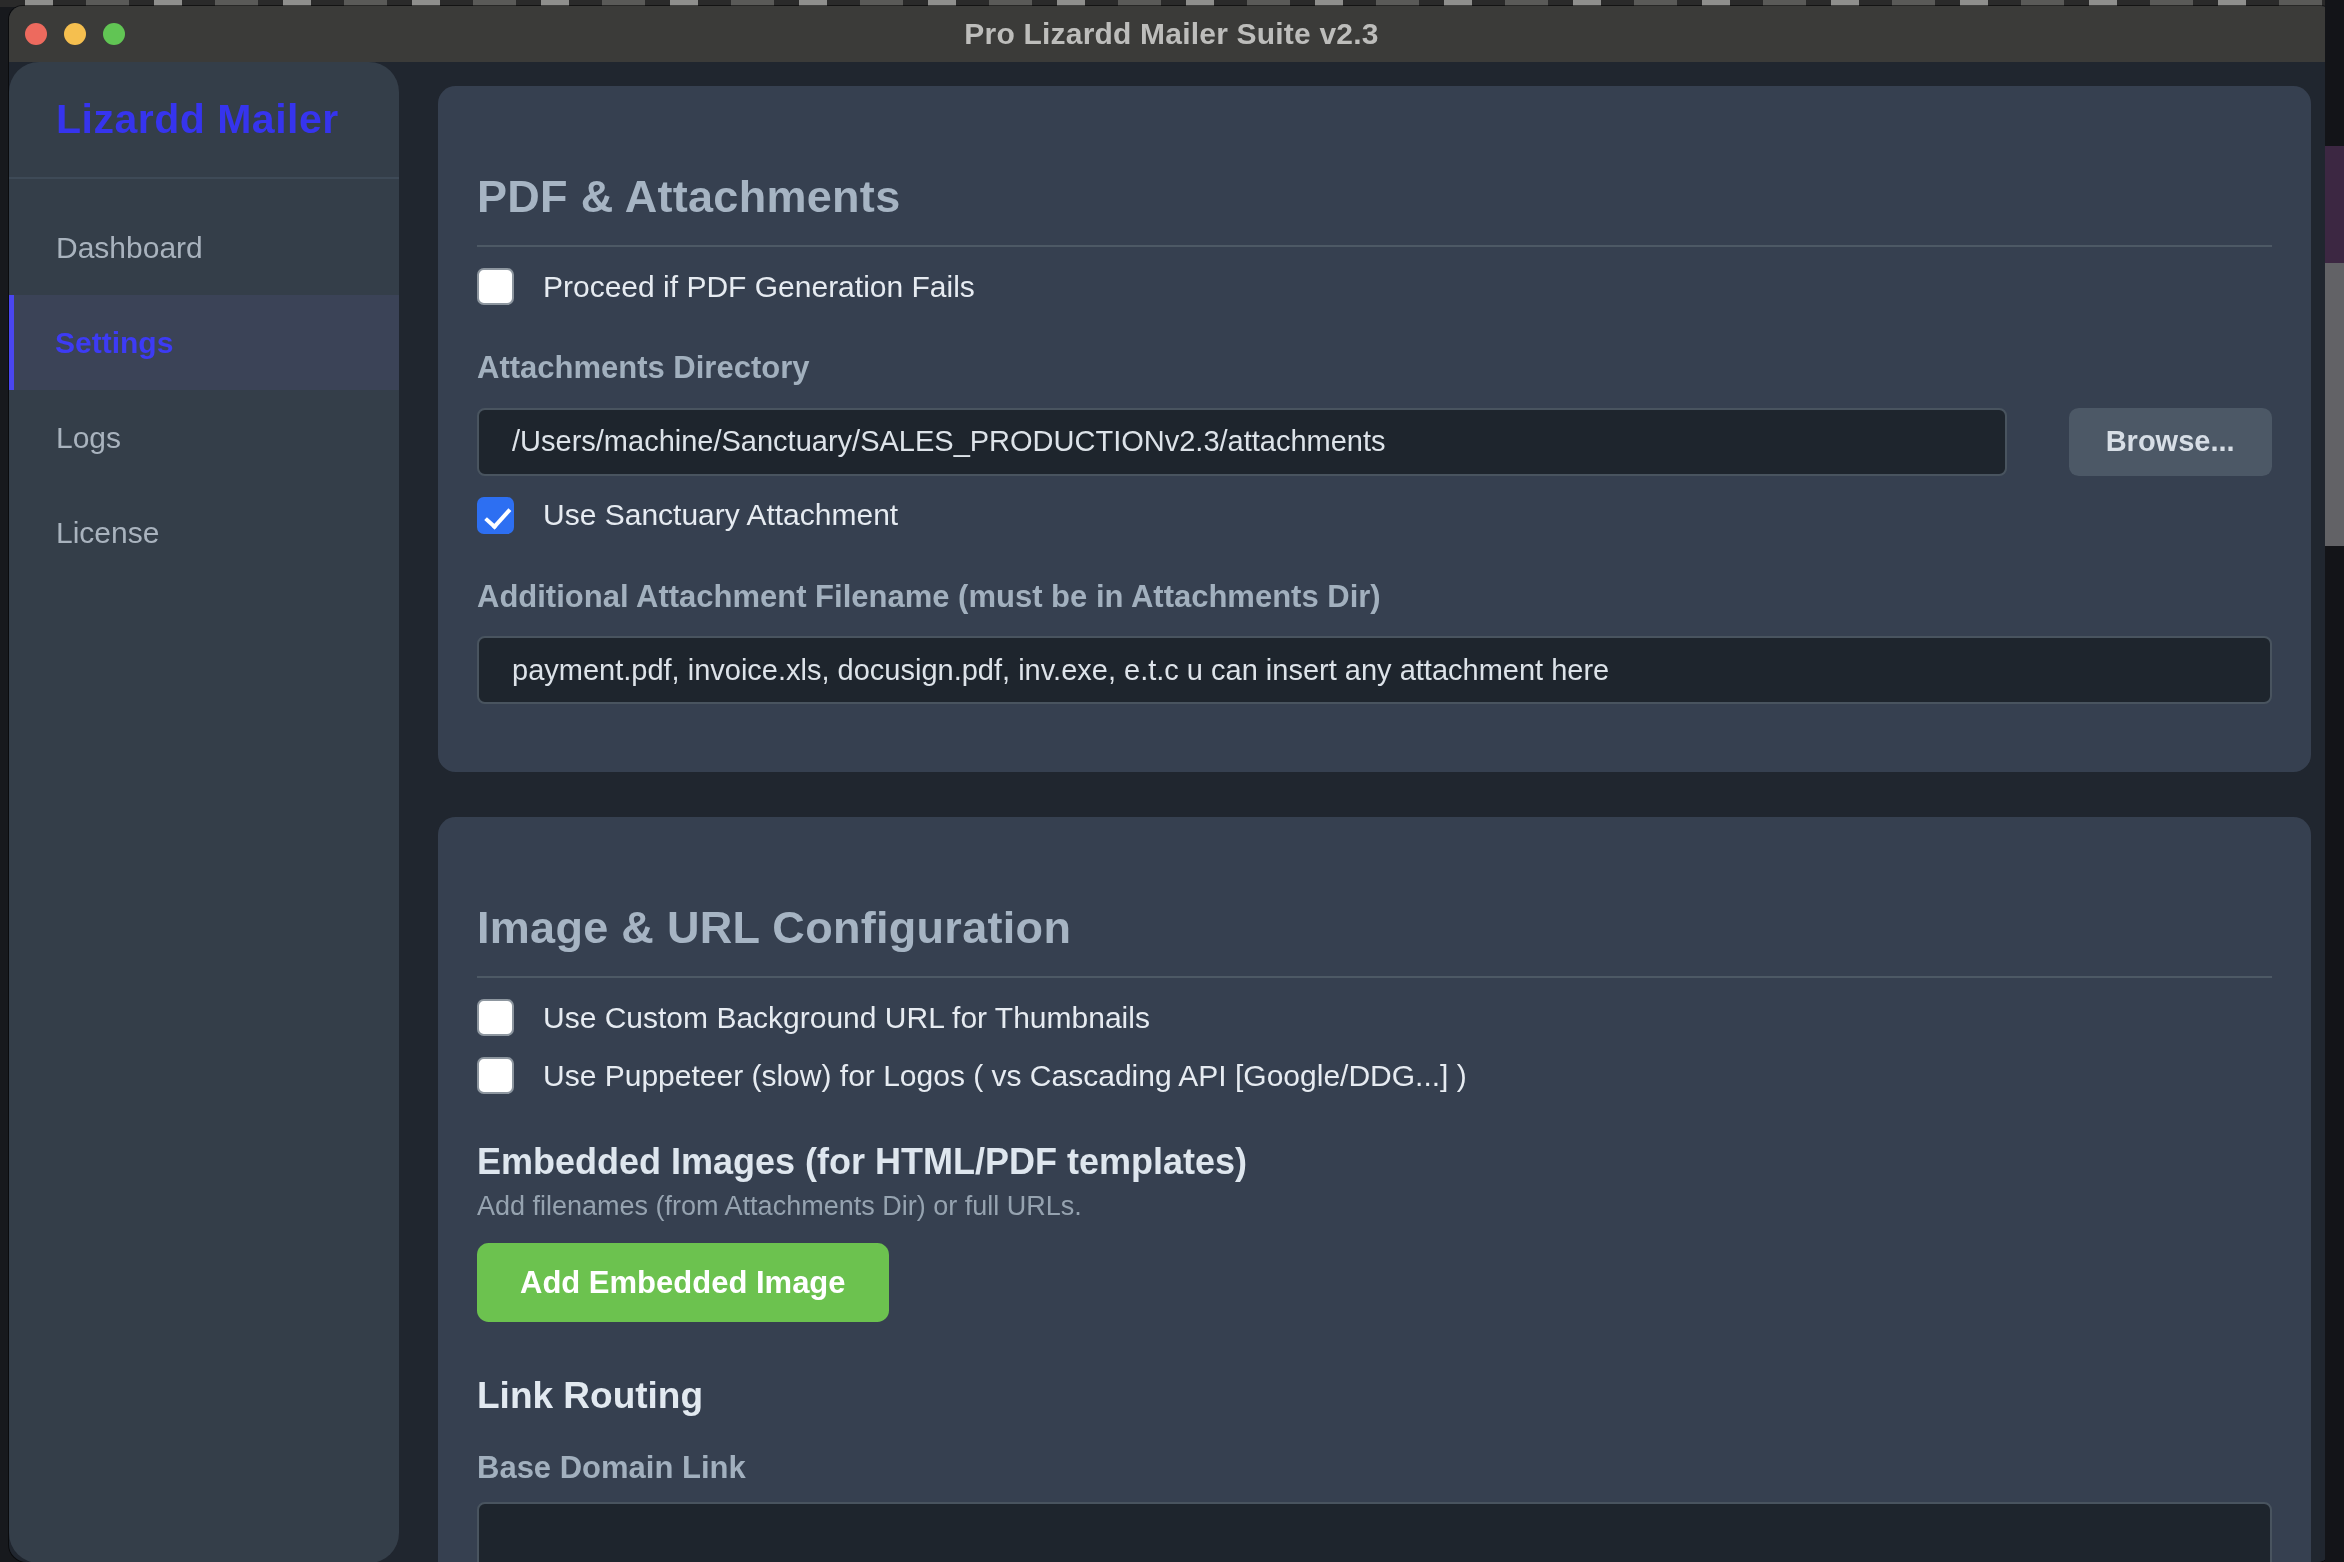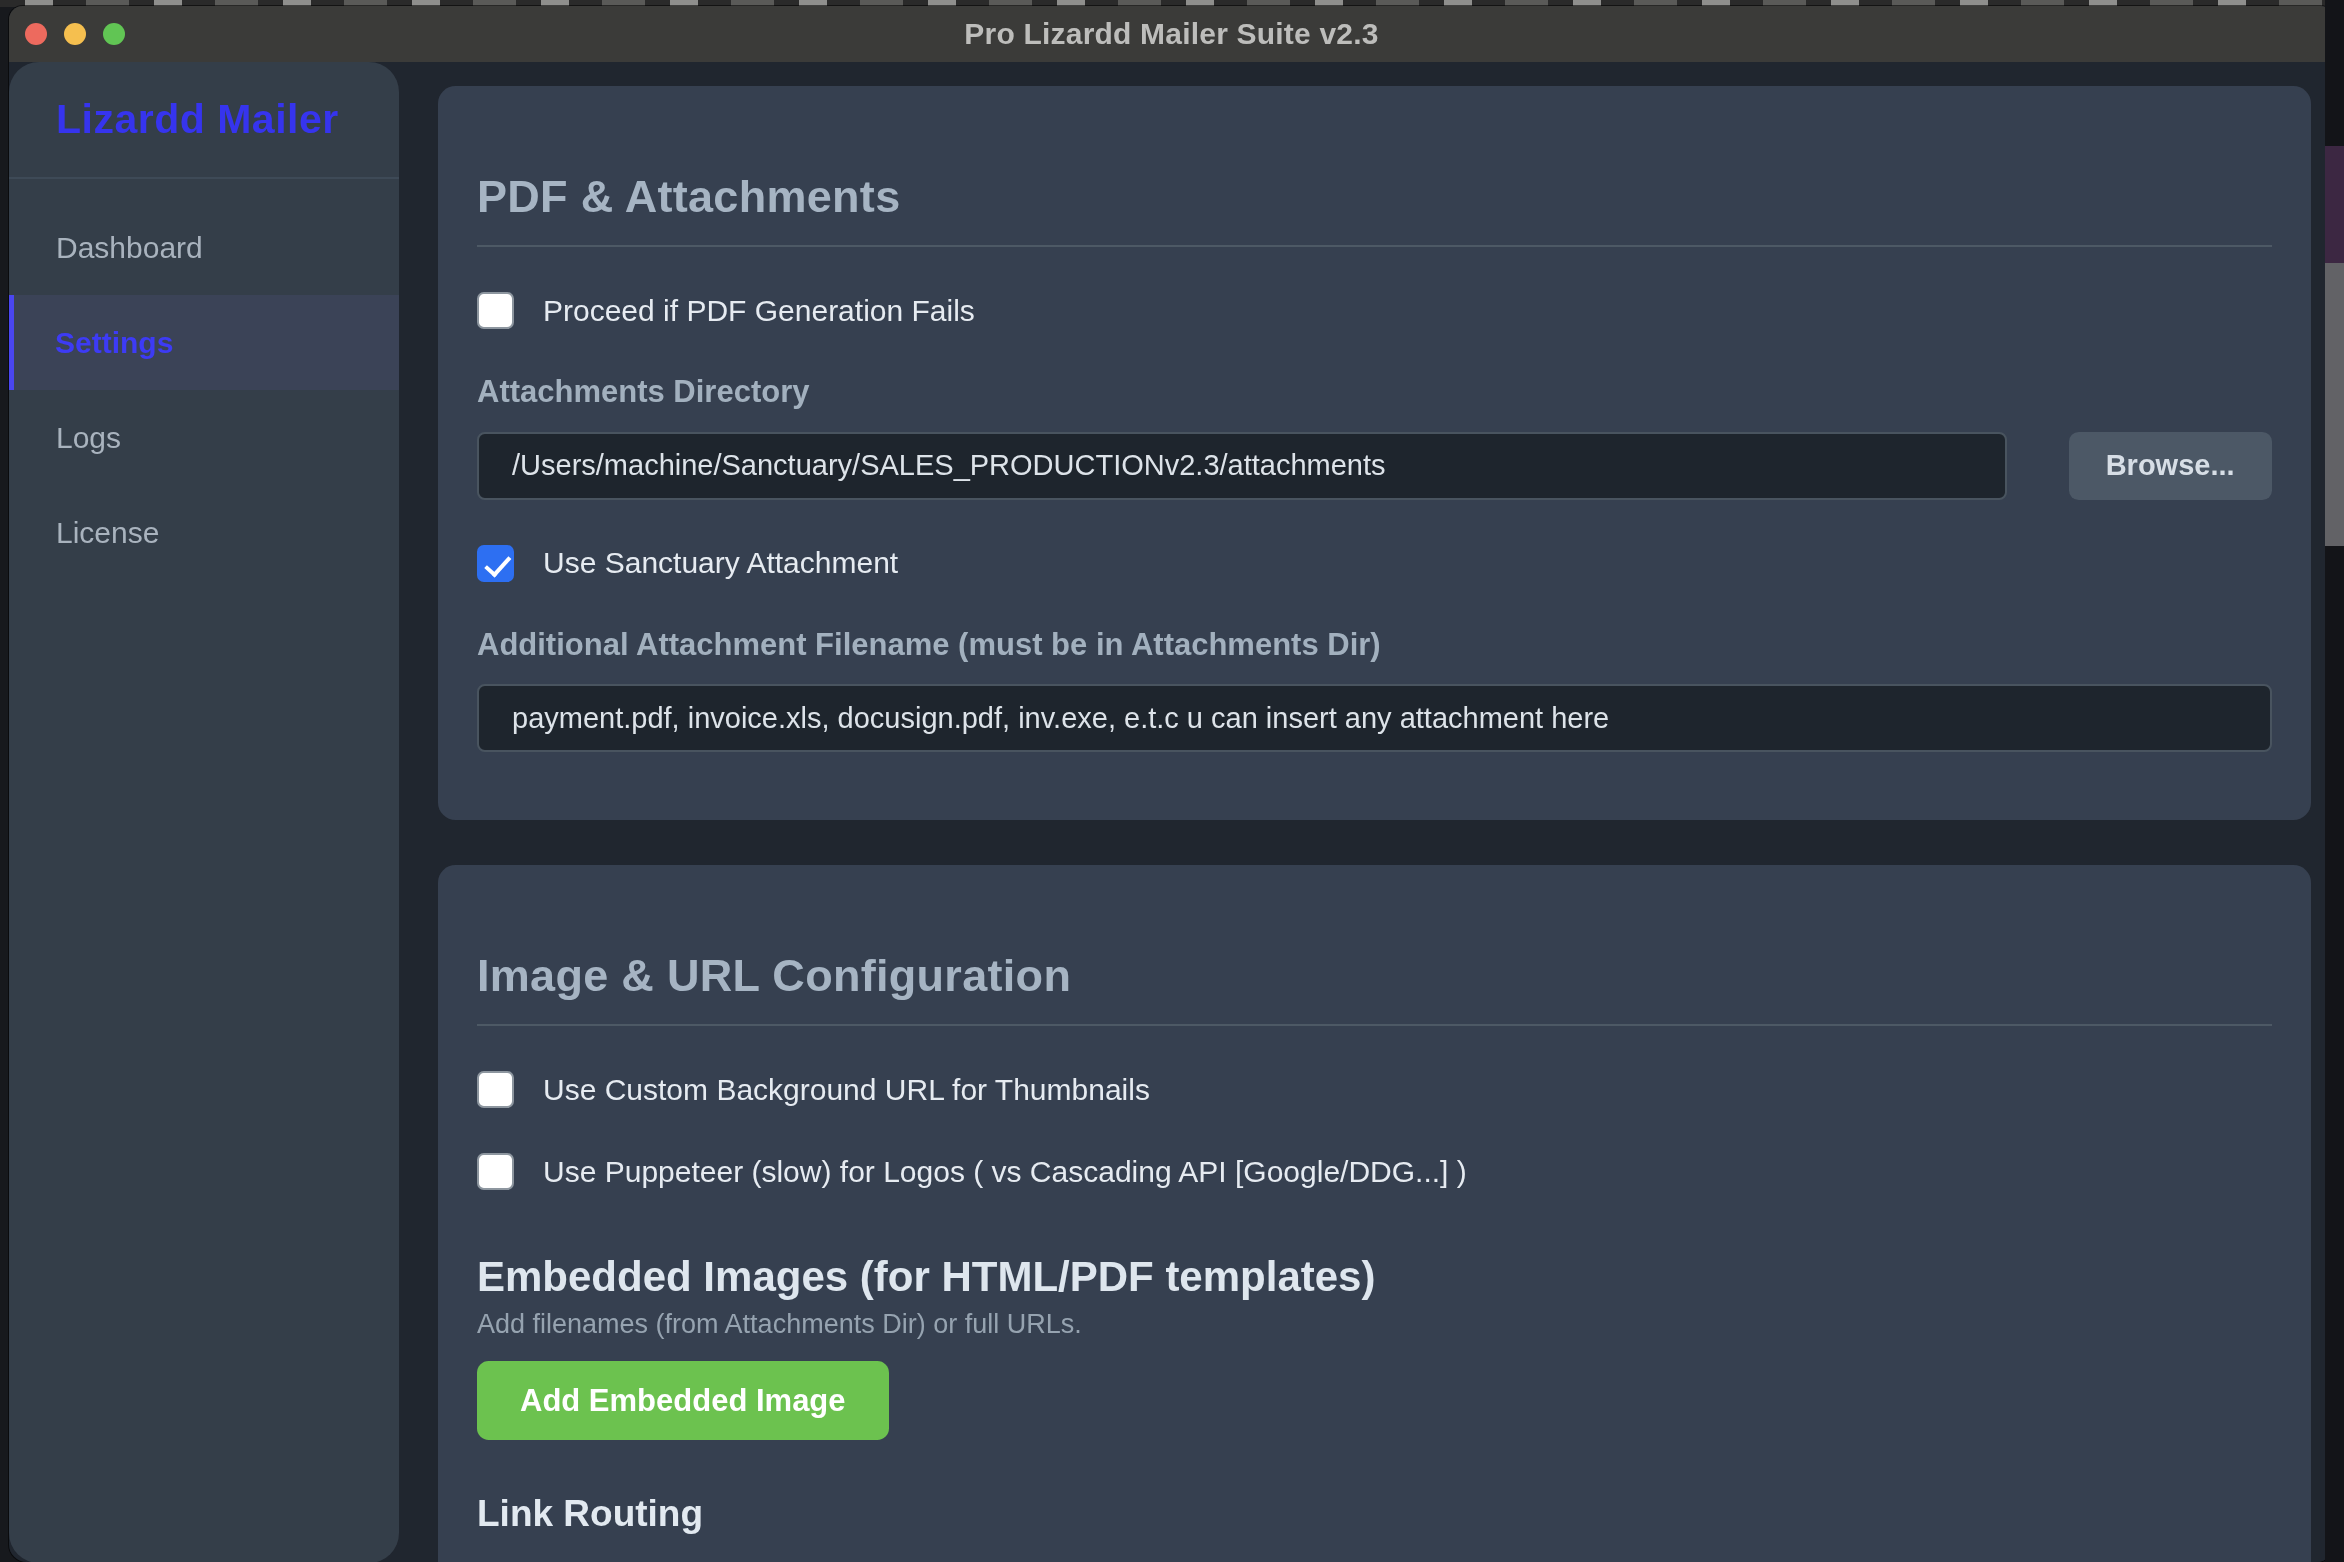--- a/index.html
+++ b/index.html
@@ -45,38 +45,38 @@
 
   
   .main{flex:1;background:var(--main-bg);overflow:hidden;padding:24.4px 23.4px 0 39px;}
   .card{background:var(--card-bg);border-radius:17.6px;padding:86px 39px 68px 39px;}
   .card + .card{margin-top:45px;}
   .card.cut{height:878px;}
 
   h2.section-title{color:var(--heading);font-size:45px;font-weight:700;letter-spacing:0.3px;line-height:1.1;}
   hr{border:none;border-top:2px solid #56616c;margin-top:23.4px;opacity:.75;}
 
-  .check-row{display:flex;align-items:center;margin-top:45px;}
+  .check-row{display:flex;align-items:center;margin-top:21px;}
   .checkbox{width:37px;height:37px;border-radius:6.8px;background:#ffffff;border:2px solid #8d969f;
     position:relative;flex:0 0 auto;cursor:pointer;}
   .checkbox.checked{background:var(--checkbox-blue);border-color:var(--checkbox-blue);}
   .checkbox.checked::after{content:"";position:absolute;left:11.7px;top:3.9px;width:9.8px;height:20.5px;
     border:solid #fff;border-width:0 4.9px 4.9px 0;transform:rotate(42deg);}
   .check-label{margin-left:29px;color:var(--text-bright);font-size:30px;}
 
   .field-label{margin-top:45px;color:var(--label);font-size:31px;font-weight:700;}
   .input-row{display:flex;align-items:center;margin-top:21.5px;gap:62px;}
   input[type=text]{height:68px;background:var(--input-bg);border:2px solid var(--input-border);
     border-radius:7.8px;color:#dde3e9;font-size:29px;padding:0 33px;width:100%;
     font-family:"Liberation Sans",sans-serif;outline:none;}
   .input-row input{flex:1;}
   .btn-gray{height:68px;padding:0 37px;background:var(--button-gray);border:none;border-radius:9.8px;
     color:#d7dee6;font-size:29px;font-weight:700;font-family:"Liberation Sans",sans-serif;cursor:pointer;flex:0 0 auto;}
 
-  .sub-heading{margin-top:63px;color:#dee6ee;font-size:42px;font-weight:700;}
+  .sub-heading{margin-top:47px;color:#dee6ee;font-size:36px;font-weight:700;}
   .sub-note{margin-top:7.8px;color:var(--sub);font-size:27px;}
   .btn-green{margin-top:21.5px;height:79px;padding:0 43px;background:var(--green);border:none;border-radius:11.7px;
     color:#ffffff;font-size:31px;font-weight:700;font-family:"Liberation Sans",sans-serif;cursor:pointer;display:inline-block;}
   .group-heading{margin-top:53px;color:#e2e9f0;font-size:37px;font-weight:700;}
   .field-label.tight{margin-top:33px;}
   .input-cut{margin-top:15.6px;}
 </style>
 </head>
 <body>
 

